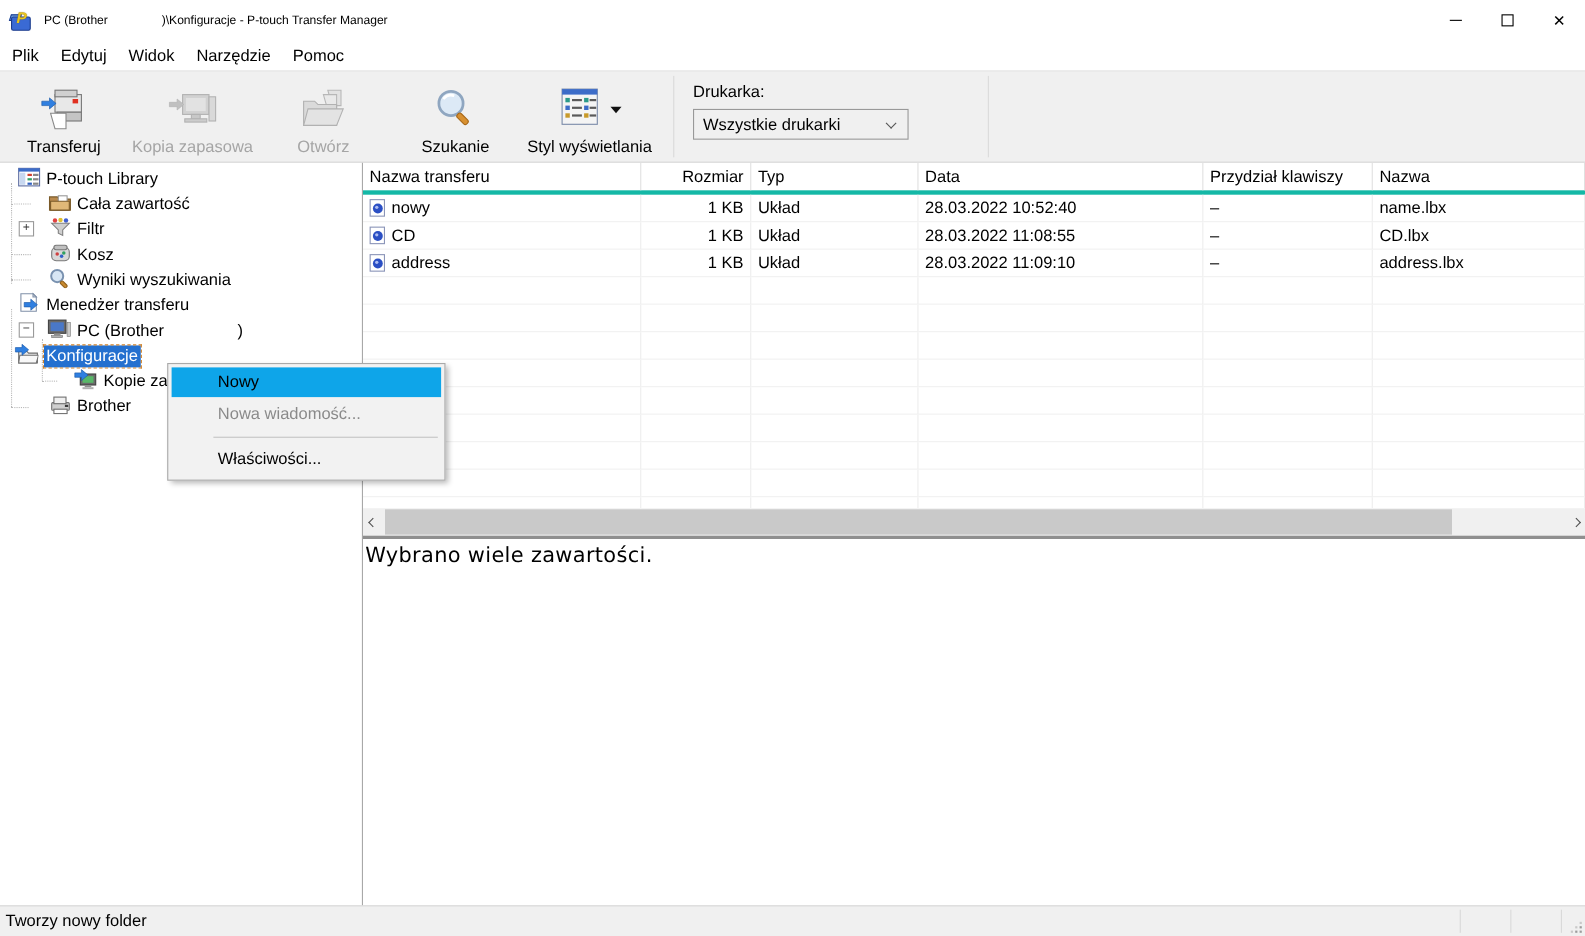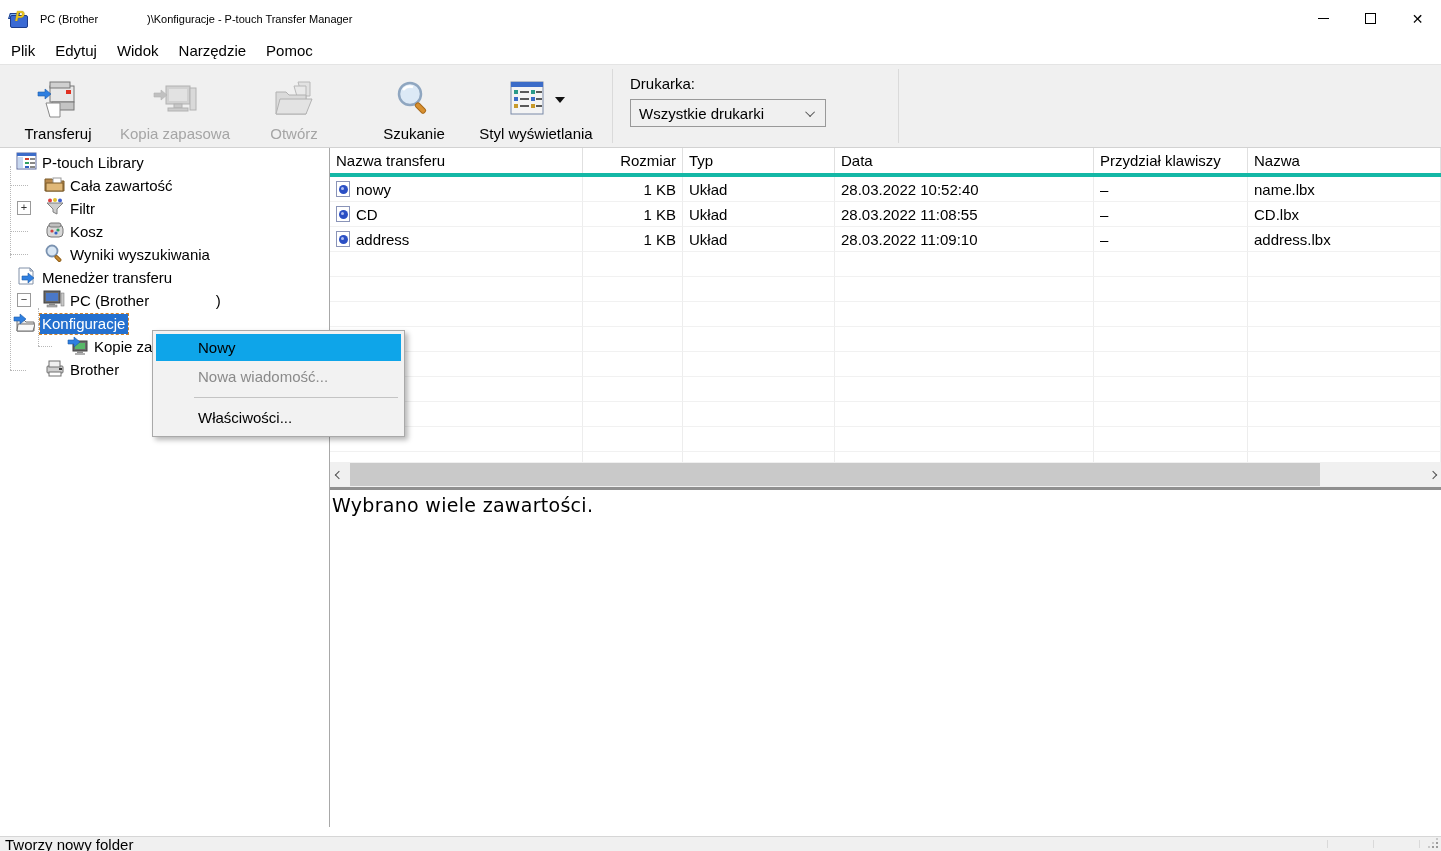--- a/index.html
+++ b/index.html
@@ -77,21 +77,21 @@
 
   
   .ctx { position:absolute; left:152px; top:330px; width:253px; background:#f2f2f2; border:1px solid #a9a9a9; box-shadow:3px 3px 5px rgba(0,0,0,.28); z-index:50; padding:3px 3px 4px 3px; }
   .ctx-item { height:27px; display:flex; align-items:center; padding-left:42px; font-size:15px; }
   .ctx-item.hl { background:#0ea5e9; }
   .ctx-item.dis { color:#8a8a8a; height:31px; }
   .ctx-sep { border-top:1px solid #c4c4c4; margin:5px 3px 5px 38px; }
   .ctx-item.last { height:29px; }
 
   
-  .statusbar { position:absolute; left:0; right:0; bottom:0; height:15px; background:#f0f0f0; border-top:1px solid #d6d6d6; display:flex; align-items:center; }
+  .statusbar { position:absolute; left:0; right:0; bottom:0; height:28px; background:#f0f0f0; border-top:1px solid #d6d6d6; display:flex; align-items:center; }
   .status-text { padding-left:5px; }
   .status-div { position:absolute; top:3px; bottom:3px; width:1px; background:#d9d9d9; }
   .grip { position:absolute; right:3px; bottom:3px; width:2px; height:2px; background:#9c9c9c;
           box-shadow: -4px 0 #9c9c9c, -8px 0 #c9c9c9, 0 -4px #9c9c9c, -4px -4px #c9c9c9, 0 -8px #c9c9c9; }
 </style>
 </head>
 <body>
 
 <div class="win">
 

